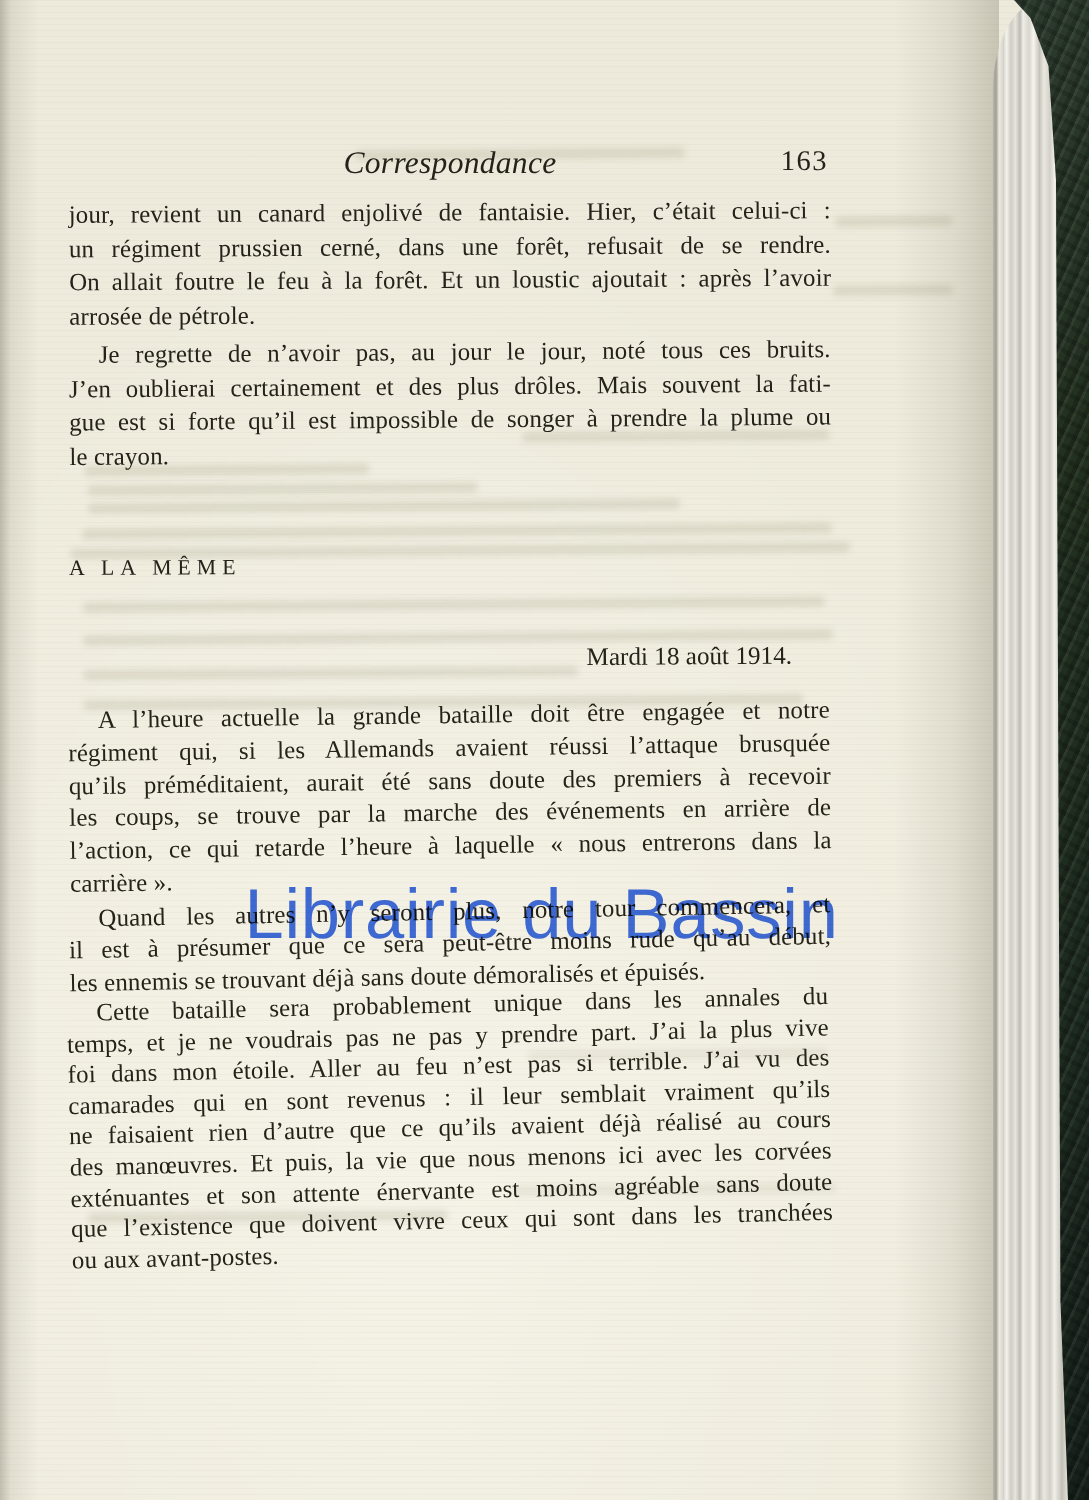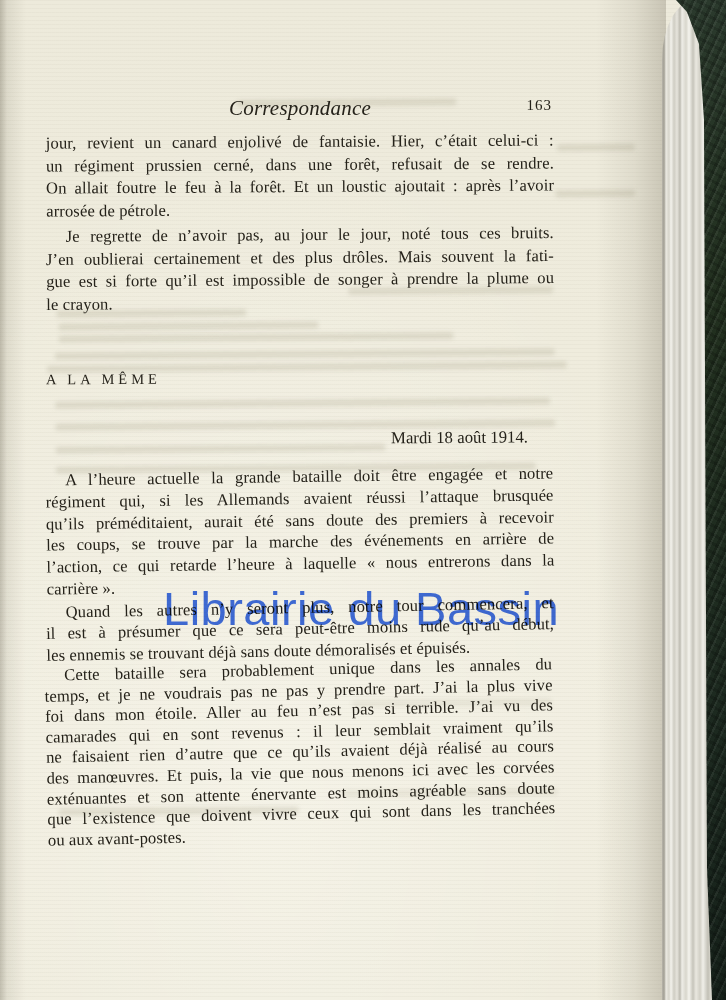--- a/index.html
+++ b/index.html
@@ -50,21 +50,21 @@
   .text-col{position:absolute;left:46px;top:0;width:508px;height:1000px;}
   .block{position:absolute;left:0;width:508px;}
   .tl{font-size:16.6px;letter-spacing:0.1px;white-space:nowrap;
       text-align:justify;text-align-last:justify;}
   .tl.last{text-align-last:left;}
   .tl.ind{text-indent:20px;}
 
   .hdr{top:96px;height:24px;}
   .running-title{position:absolute;left:0;width:100%;text-align:center;
       font-style:italic;font-size:21px;letter-spacing:0.2px;}
-  .page-number{position:absolute;right:2px;top:1px;font-size:15px;letter-spacing:1px;}
+  .page-number{position:absolute;right:2px;top:1px;font-size:19px;letter-spacing:1px;}
 
   .p0{top:131px;transform:rotate(-0.35deg);} .p0 .tl{line-height:22.5px;}
   .p1{top:224px;transform:rotate(-0.45deg);} .p1 .tl{line-height:22.5px;}
   .heading{top:370px;font-size:14.5px;letter-spacing:4px;transform:rotate(-0.3deg);}
   .dateline{top:429px;text-align:right;padding-right:26px;box-sizing:border-box;
             font-size:16.8px;transform:rotate(-0.4deg);}
   .p2{top:466px;transform:rotate(-0.8deg);}  .p2 .tl{line-height:21.8px;}
   .p3{top:597px;transform:rotate(-1.1deg);}  .p3 .tl{line-height:21.4px;}
   .p4{top:660px;transform:rotate(-1.3deg);}  .p4 .tl{line-height:20.6px;}
 

